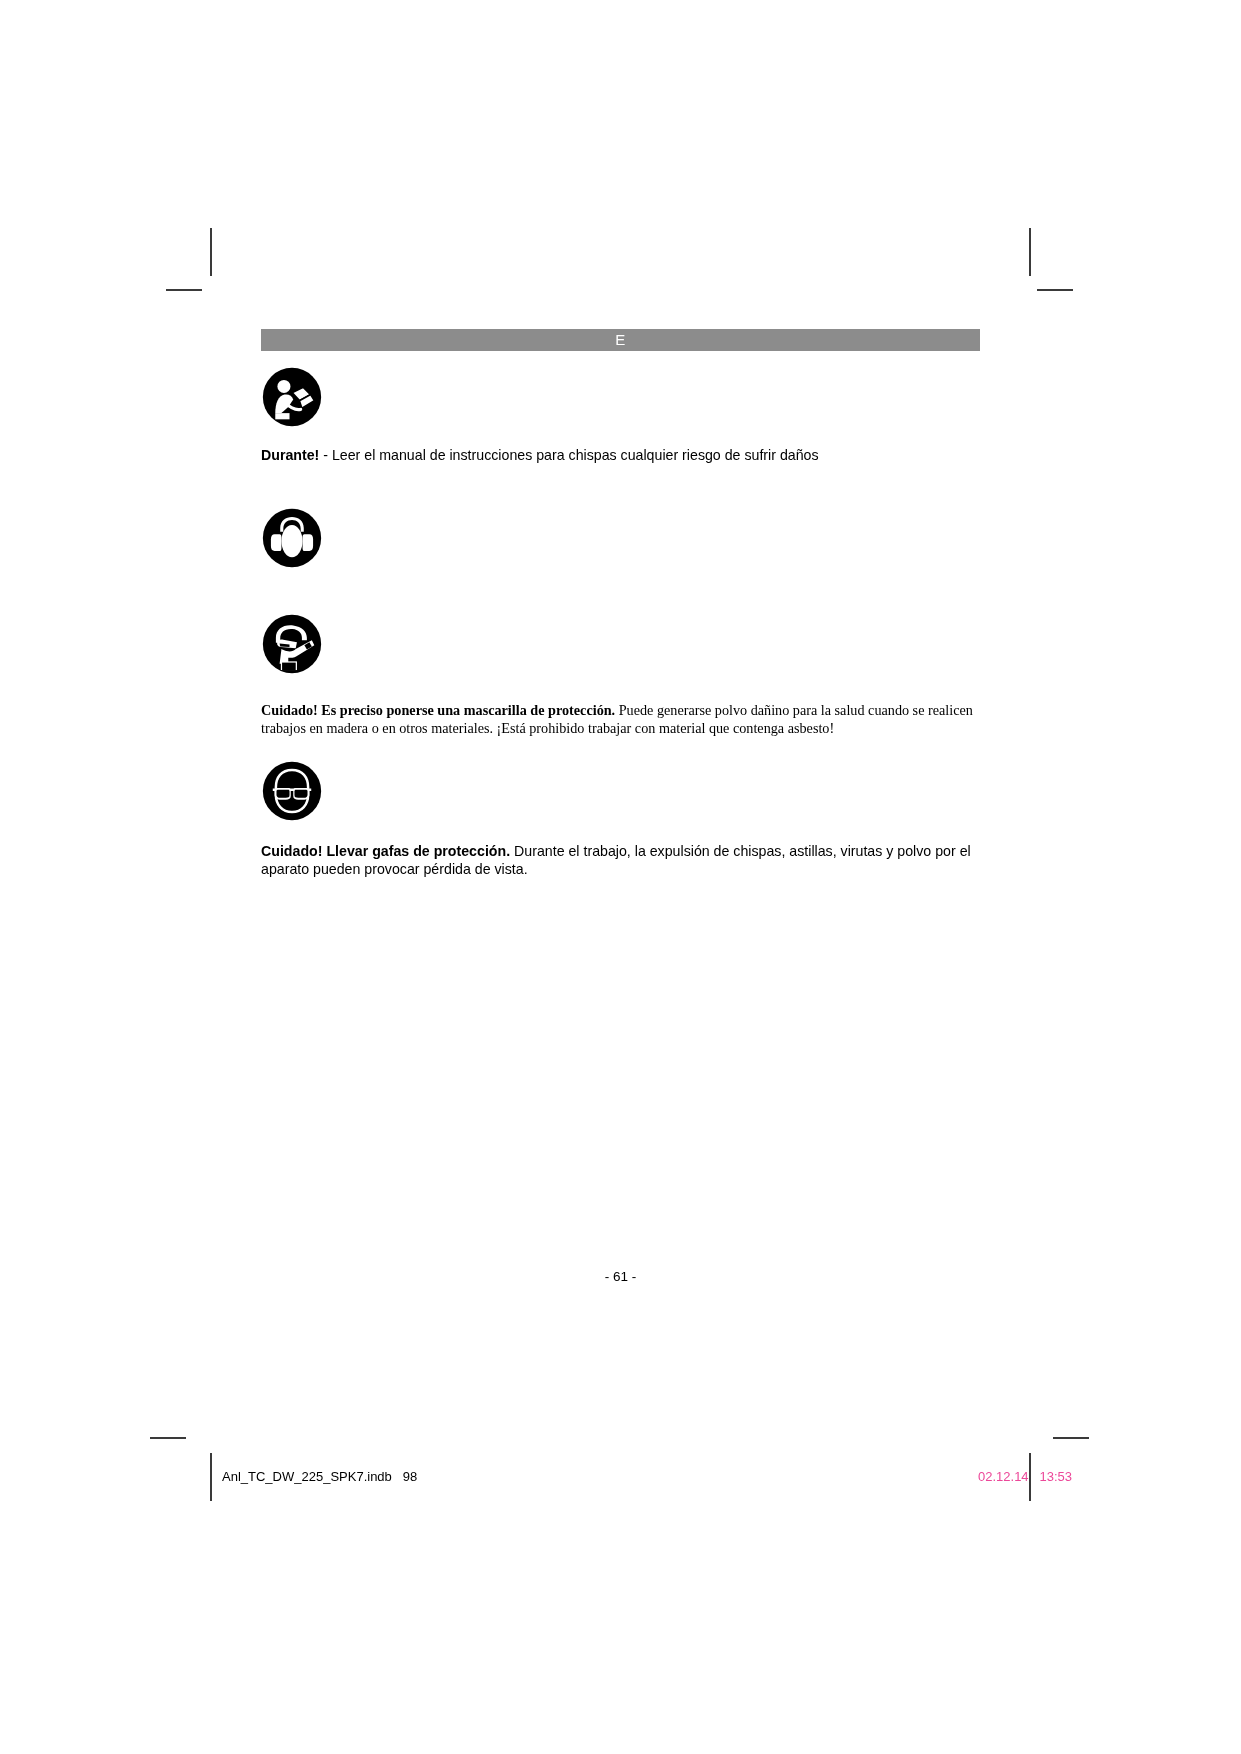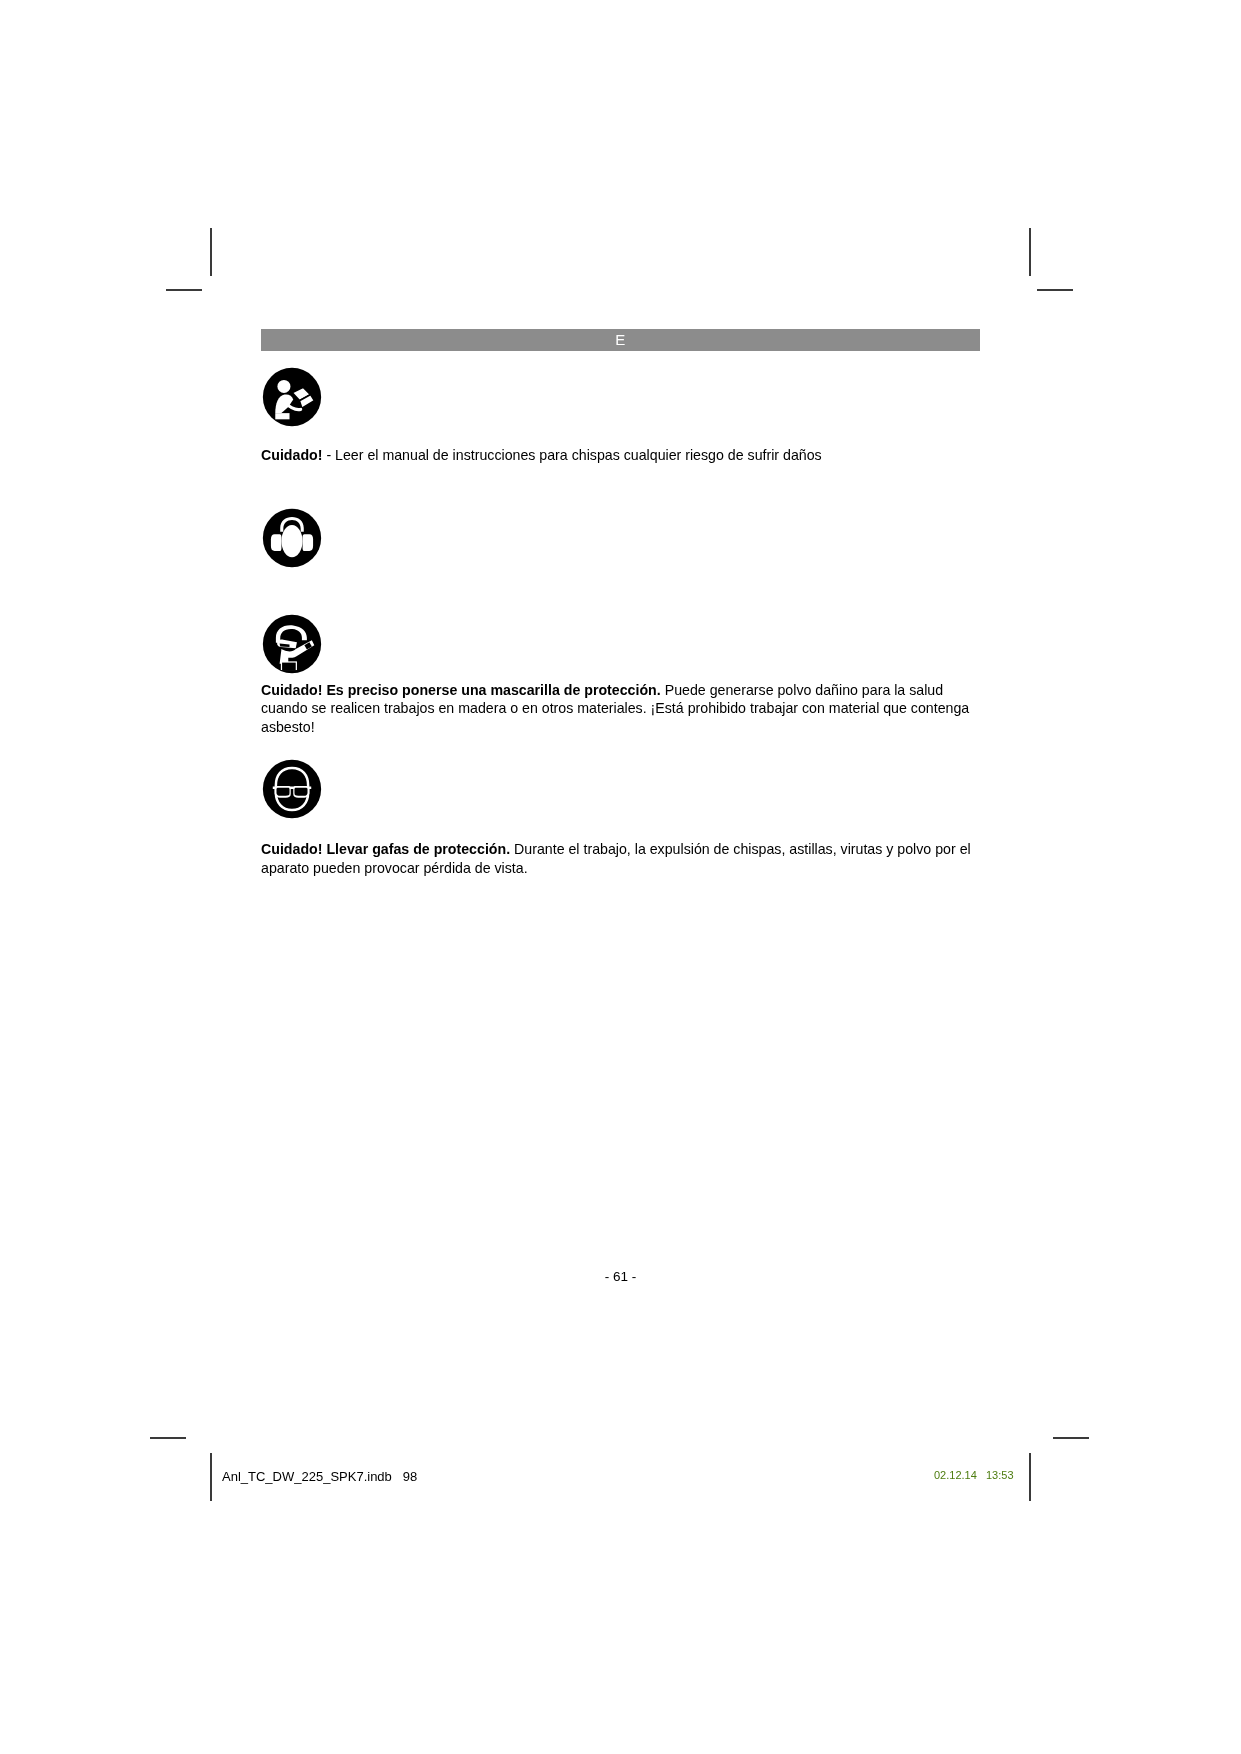--- a/index.html
+++ b/index.html
@@ -82,21 +82,21 @@
   .warn-text b { font-weight: bold; }
 
   
   .blk1 .warn-icon { margin-top: 0; }
   .blk1 .warn-text { margin-top: 18px; }
 
   .blk2 { margin-top: 42px; }
   .blk2 .warn-text { margin-top: 20px; }
 
   .blk3 { margin-top: 44px; }
-  .blk3 .warn-text { margin-top: 6px; }
+  .blk3 .warn-text { margin-top: 26px; font-family: Liberation Serif, serif; }
 
   .blk4 { margin-top: 22px; }
   .blk4 .warn-text { margin-top: 20px; }
 
   
   .page-number {
     position: absolute;
     left: 0;
     top: 1269px;
     width: 1241px;
@@ -109,24 +109,24 @@
   .footer-file {
     position: absolute;
     left: 222px;
     top: 1469px;
     font-size: 13px;
     color: #000000;
     white-space: pre;
   }
   .footer-stamp {
     position: absolute;
-    left: 934px;
+    left: 978px;
     top: 1469px;
-    font-size: 11px;
-    color: #4d7c0f;
+    font-size: 13px;
+    color: #ec4899;
     white-space: pre;
   }
 </style>
 </head>
 <body>
 
 <div class="page">
 
   <div class="crop-v tl"></div>
   <div class="crop-h tl"></div>
@@ -145,21 +145,21 @@
       <svg class="warn-icon" viewBox="0 0 100 100">
         <circle cx="50" cy="50" r="47" fill="#000000"></circle>
         <circle cx="37" cy="33" r="10.5" fill="#ffffff"></circle>
         <path d="M23 76 C23 60 28 48 38 46 C45 45 50 48 52 54 L44 66 L33 76 Z" fill="#ffffff"></path>
         <path d="M23 76 L23 86 L46 86 L46 76 Z" fill="#ffffff"></path>
         <path d="M50 43 L68 34 L80 46 L62 56 Z" fill="#ffffff" stroke="#000000" stroke-width="3"></path>
         <path d="M62 56 L80 46 L86 56 L66 68 Z" fill="#ffffff" stroke="#000000" stroke-width="2.5"></path>
         <path d="M40 60 C46 66 54 72 64 70" fill="none" stroke="#ffffff" stroke-width="5" stroke-linecap="round"></path>
       </svg>
       <div class="warn-text">
-        <b>Cuidado!</b><span>  - Leer el manual de instrucciones para chispas cualquier riesgo de sufrir daños</span>
+        <b>Durante!</b><span>  - Leer el manual de instrucciones para chispas cualquier riesgo de sufrir daños</span>
       </div>
     </div>
 
     <div class="warn-block blk2">
       <svg class="warn-icon" viewBox="0 0 100 100">
         <circle cx="50" cy="50" r="47" fill="#000000"></circle>
         <path d="M31 34 C31 22 40 16 50 16 C60 16 69 22 69 34 L69 40 L64 40 L64 35 C64 26 58 21 50 21 C42 21 36 26 36 35 L36 40 L31 40 Z" fill="#ffffff"></path>
         <ellipse cx="50" cy="55" rx="17" ry="26" fill="#ffffff"></ellipse>
         <path d="M22 44 C18 44 16 47 16 52 L16 63 C16 68 18 71 22 71 L30 71 C32 71 33 69 33 66 L33 49 C33 46 32 44 30 44 Z" fill="#ffffff"></path>
         <path d="M78 44 C82 44 84 47 84 52 L84 63 C84 68 82 71 78 71 L70 71 C68 71 67 69 67 66 L67 49 C67 46 68 44 70 44 Z" fill="#ffffff"></path>

